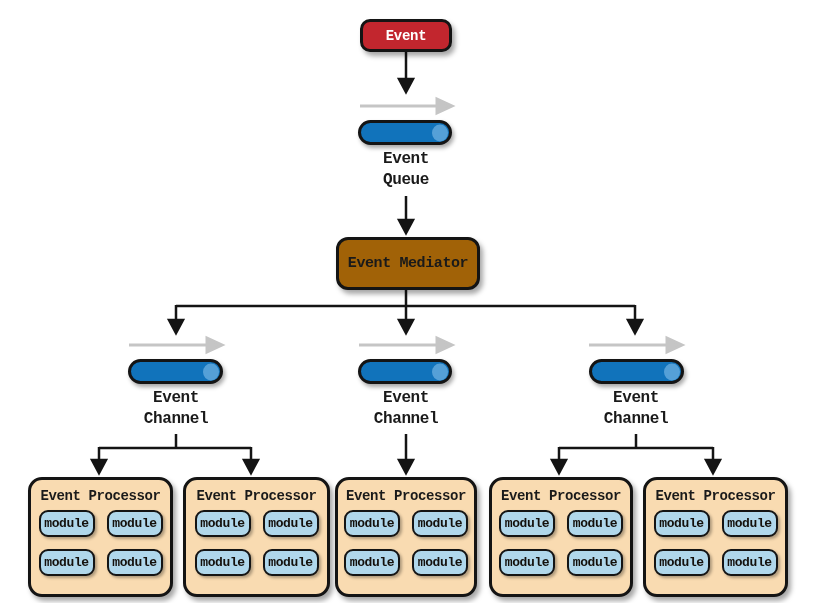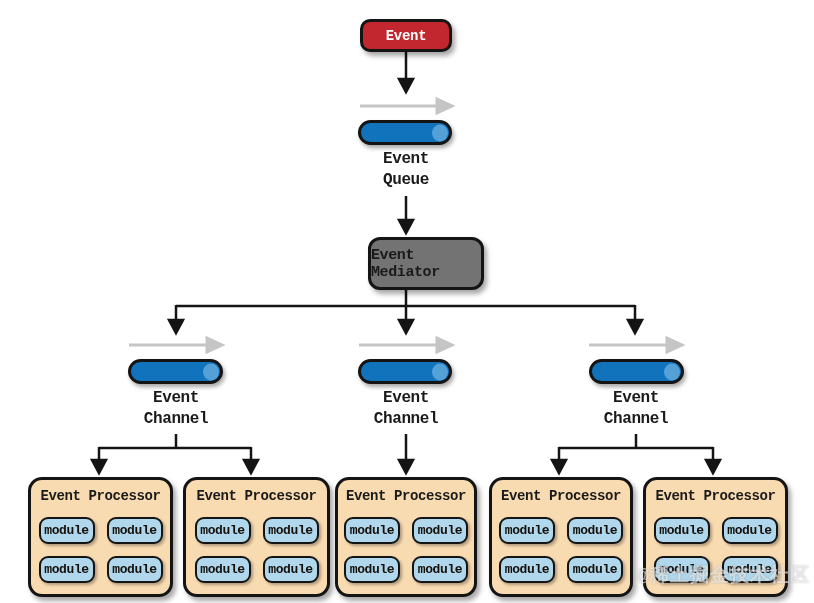--- a/index.html
+++ b/index.html
@@ -30,42 +30,42 @@
   .chan-cyl-3{left:589px;top:359px;width:95px;height:25px;}
   .lbl{
     text-align:center;white-space:pre-line;font-weight:bold;
     font-size:16px;line-height:21px;letter-spacing:-0.4px;color:#1a1a1a;
   }
   .queue-lbl{left:356px;top:149px;width:100px;}
   .chan-lbl-1{left:126px;top:388px;width:100px;}
   .chan-lbl-2{left:356px;top:388px;width:100px;}
   .chan-lbl-3{left:586px;top:388px;width:100px;}
   .mediator-box{
-    left:336px;top:237px;width:116px;height:53px;
-    background:#737373;border:3px solid #141414;border-radius:12px;
+    left:336px;top:237px;width:144px;height:53px;
+    background:#a16207;border:3px solid #141414;border-radius:12px;
     box-shadow:3px 4px 5px rgba(0,0,0,0.35);
     display:flex;align-items:center;justify-content:center;
-    font-weight:bold;font-size:15px;letter-spacing:-0.4px;margin-left:32px;
+    font-weight:bold;font-size:15px;letter-spacing:-0.4px;
   }
   .processor{
     top:477px;height:120px;
     background:#f9dbb1;border:3px solid #141414;border-radius:14px;
     box-shadow:3px 4px 5px rgba(0,0,0,0.35);
     display:flex;flex-direction:column;align-items:center;text-align:center;
   }
   .proc-1{left:28px;width:145px;}
   .proc-2{left:183px;width:147px;}
   .proc-3{left:335px;width:142px;}
   .proc-4{left:489px;width:144px;}
   .proc-5{left:643px;width:145px;}
   .proc-title{
     margin-top:7px;font-weight:bold;font-size:14px;letter-spacing:-0.4px;line-height:18px;
   }
   .mod-grid{
-    margin-top:12px;display:grid;grid-template-columns:56px 56px;
+    margin-top:5px;display:grid;grid-template-columns:56px 56px;
     grid-column-gap:12px;grid-row-gap:12px;column-gap:12px;row-gap:12px;
   }
   .module{
     height:27px;box-sizing:border-box;
     background:#b0d7eb;border:2.5px solid #141414;border-radius:9px;
     box-shadow:2px 2px 3px rgba(0,0,0,0.3);
     display:flex;align-items:center;justify-content:center;
     font-weight:bold;font-size:13px;letter-spacing:-0.4px;color:#14100c;
   }
   .watermark{
@@ -200,15 +200,14 @@
   <div class="node processor proc-5">
     <div class="proc-title">Event Processor</div>
     <div class="mod-grid">
       <div class="module">module</div>
       <div class="module">module</div>
       <div class="module">module</div>
       <div class="module">module</div>
     </div>
   </div>
 
-  <div class="watermark">@稀土掘金技术社区</div>
 
 </div>
 
 </body></html>

